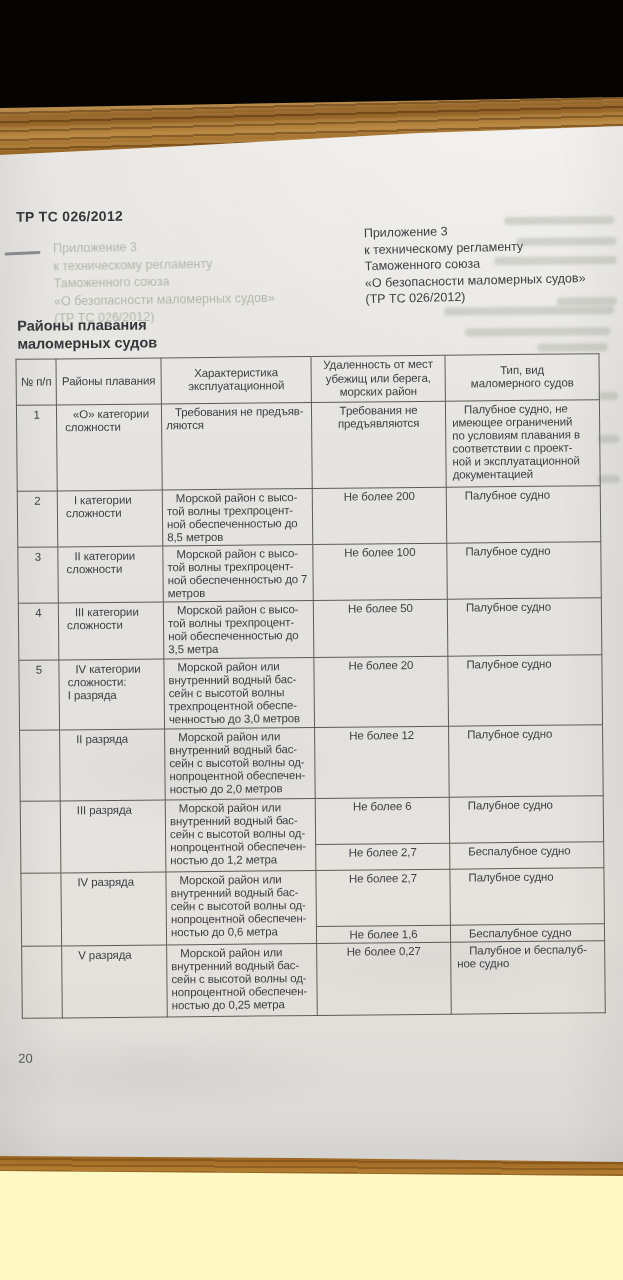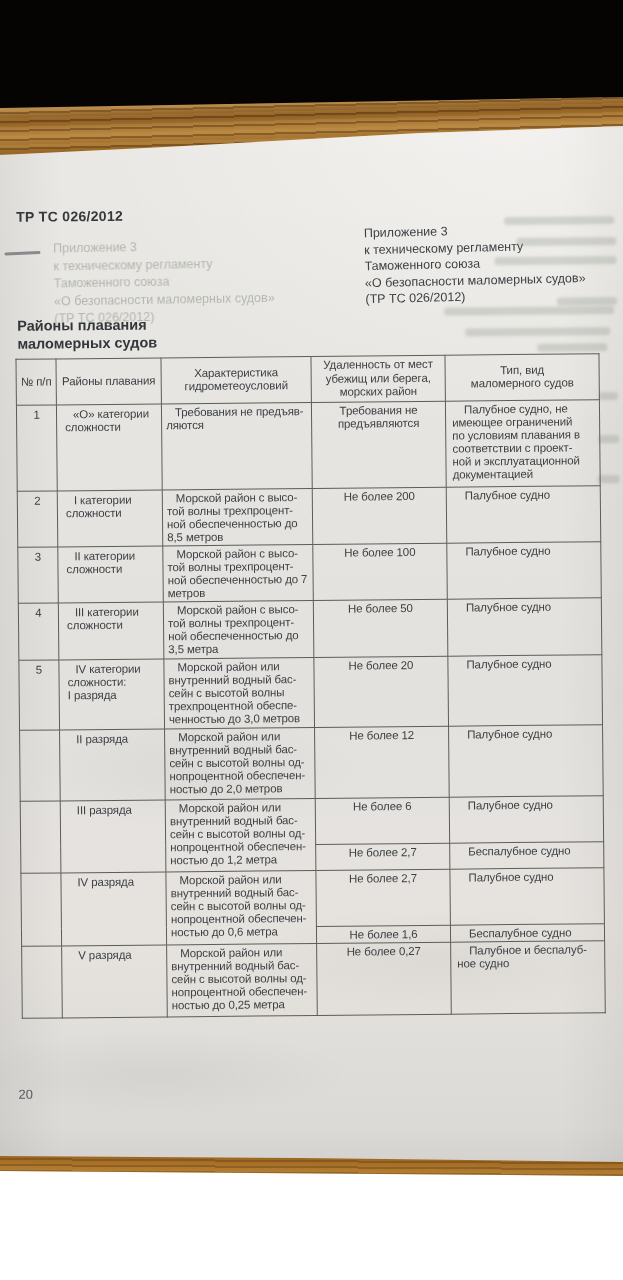--- a/index.html
+++ b/index.html
@@ -1,16 +1,16 @@
 <!DOCTYPE html>
 <html><head>
 <meta charset="utf-8">
 <style>
   html,body{margin:0;padding:0;background:#000;}
-  .scene{position:relative;width:623px;height:1280px;overflow:hidden;background:#ffffff;
+  .scene{position:relative;width:623px;height:1280px;overflow:hidden;background:#fef9c3;
          font-family:"Liberation Sans","DejaVu Sans",sans-serif;}
 
   
   .wood-top{position:absolute;left:0;top:86px;width:623px;height:76px;
     background:
       repeating-linear-gradient(-1.4deg, rgba(50,25,4,.30) 0 2px, rgba(255,220,150,.10) 2px 5px, transparent 5px 9px),
       linear-gradient(-1.4deg,#6d4214 0%,#9c6a28 28%,#b5843e 46%,#8a5a20 62%,#c09350 78%,#714414 100%);}
   .wood-bottom{position:absolute;left:0;top:1146px;width:623px;height:32px;
     clip-path:polygon(0 0,623px 0,623px 30px,0 25px);
     background:
@@ -40,21 +40,21 @@
   .doc-code{position:absolute;left:20px;top:206px;font-size:14px;font-weight:bold;
     letter-spacing:.3px;color:#35393c;}
   .appendix{position:absolute;left:368px;top:224px;width:250px;font-size:12.5px;
     line-height:16.5px;color:#3c4144;transform:rotate(-0.8deg);}
   .ghost-appendix{position:absolute;left:57px;top:237px;width:300px;font-size:12.5px;
     line-height:17.5px;color:rgba(132,144,128,.55);filter:blur(.5px);transform:rotate(-0.4deg);}
   .pen-dash{position:absolute;left:8px;top:249px;width:36px;height:3px;
     background:rgba(105,110,114,.75);border-radius:2px;transform:rotate(-2deg);}
   .section-heading{position:absolute;left:20px;top:314px;font-size:14.5px;font-weight:bold;
     line-height:18px;white-space:pre-line;color:#33373a;}
-  .page-number{position:absolute;left:14px;top:1084px;font-size:13px;color:#55595c;}
+  .page-number{position:absolute;left:14px;top:1048px;font-size:13px;color:#55595c;}
 
   
   .ghost-frag{position:absolute;height:8px;background:rgba(124,137,123,.28);
     filter:blur(1.4px);border-radius:3px;}
 
   
   .doc-table{position:absolute;left:18px;top:356px;width:583px;border-collapse:collapse;
     table-layout:fixed;font-size:11.5px;line-height:13px;letter-spacing:-0.12px;color:#3d4144;}
   .doc-table td,.doc-table th{border:1px solid #5d5d57;vertical-align:top;
     white-space:pre-line;font-weight:normal;overflow:hidden;}
@@ -119,21 +119,21 @@
           <col style="width:105px">
           <col style="width:150px">
         <col style="width:134px">
           <col style="width:154px">
       </colgroup>
       <thead>
         <tr class="h-head">
           <th>№ п/п</th>
           <th>Районы плавания</th>
           <th>Характеристика
-гидрометеоусловий</th>
+эксплуатационной</th>
           <th>Удаленность от мест
 убежищ или берега,
 морских район</th>
           <th>Тип, вид
 маломерного судов</th>
         </tr>
       </thead>
       <tbody>
         <tr class="r1">
           <td class="c-num">1</td>

